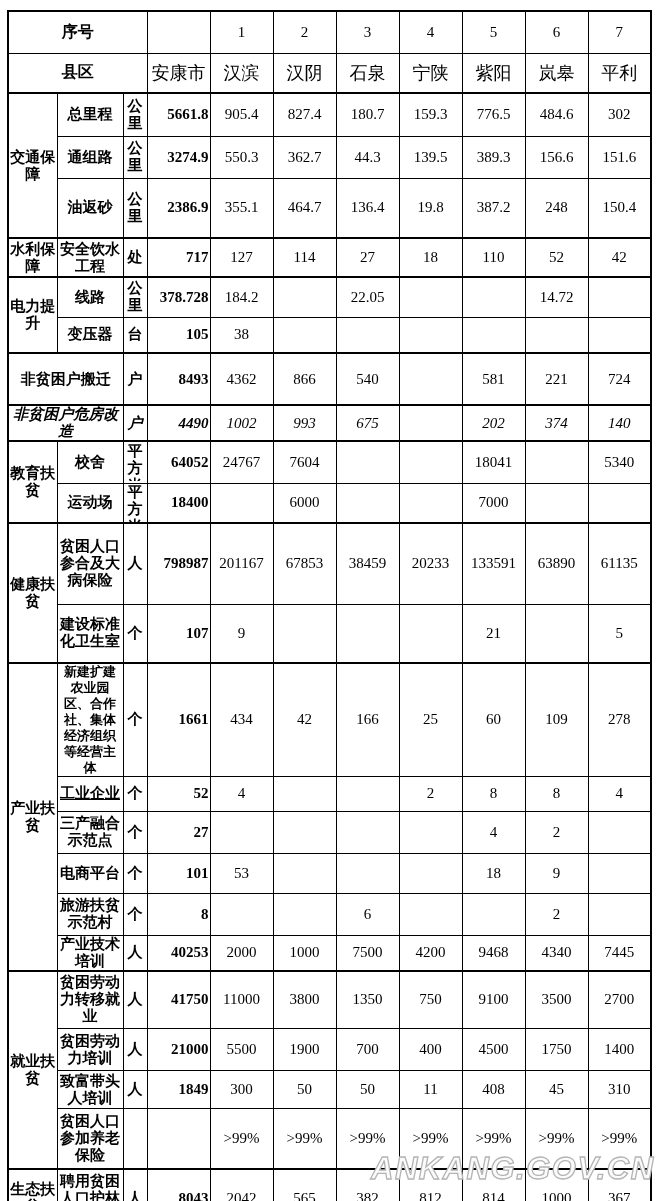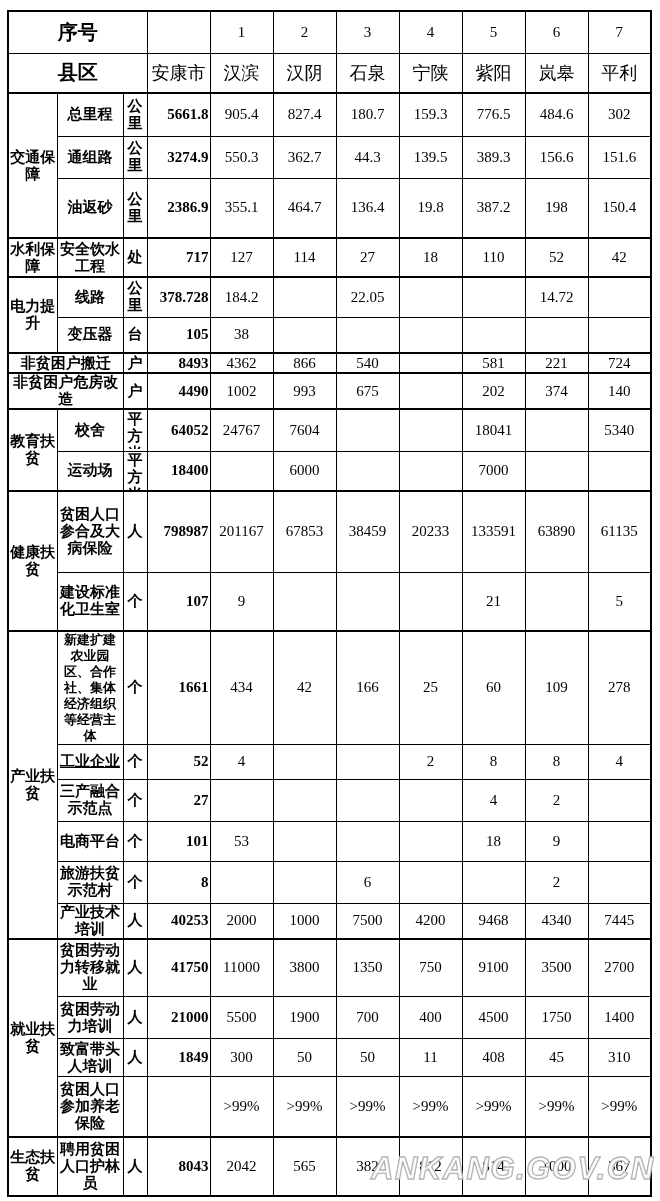--- a/index.html
+++ b/index.html
@@ -4,21 +4,21 @@
 <style>
   html,body{margin:0;padding:0;background:#fff;}
   body{width:660px;height:1201px;position:relative;overflow:hidden;
        font-family:"Liberation Serif","DejaVu Serif",serif;color:#000;}
   table.stat{border-collapse:collapse;position:absolute;left:7px;top:10px;
              table-layout:fixed;border:2px solid #000;background:#fff;}
   td{border:1px solid #000;text-align:center;vertical-align:middle;
      padding:0 1px;overflow:hidden;}
   tr.sec td{border-top:2px solid #000;}
   .lab{font-weight:bold;font-size:15px;line-height:17px;}
-  .hlab{font-weight:bold;font-size:20px;}
+  .hlab{font-weight:bold;font-size:16px;}
   .cnty{font-size:18px;}
   .num{font-size:15px;}
   .total{font-weight:bold;font-size:15px;text-align:right;}
   .small{font-size:13px;line-height:16px;}
   .ul{text-decoration:underline;}
   .unit-in{line-height:17px;}
   .clip{height:38px;overflow:hidden;}
   .watermark{position:absolute;left:371px;top:1151px;z-index:5;
              font-family:"Liberation Sans","DejaVu Sans",sans-serif;
              font-size:31px;font-weight:bold;font-style:italic;letter-spacing:1.5px;
@@ -99,21 +99,21 @@
         <td class="lab">油返砂</td>
         <td class="lab">
           <div class="unit-in">公里</div>
         </td>
         <td class="total">2386.9</td>
         <td class="num">355.1</td>
         <td class="num">464.7</td>
         <td class="num">136.4</td>
         <td class="num">19.8</td>
         <td class="num">387.2</td>
-        <td class="num">198</td>
+        <td class="num">248</td>
         <td class="num">150.4</td>
       </tr>
       <tr class="sec" style="height: 39px; padding-left: 44px;">
         <td class="lab" rowspan="1">水利保障</td>
         <td class="lab">安全饮水工程</td>
         <td class="lab">
           <div class="unit-in">处</div>
         </td>
         <td class="total">717</td>
         <td class="num">127</td>
@@ -146,35 +146,35 @@
         </td>
         <td class="total">105</td>
         <td class="num">38</td>
         <td class="num"></td>
         <td class="num"></td>
         <td class="num"></td>
         <td class="num"></td>
         <td class="num"></td>
         <td class="num"></td>
       </tr>
-      <tr class="sec" style="height: 20px;">
+      <tr class="sec" style="height: 52px;">
         <td class="lab" colspan="2">非贫困户搬迁</td>
         <td class="lab">
           <div class="unit-in">户</div>
         </td>
         <td class="total">8493</td>
         <td class="num">4362</td>
         <td class="num">866</td>
         <td class="num">540</td>
         <td class="num"></td>
         <td class="num">581</td>
         <td class="num">221</td>
         <td class="num">724</td>
       </tr>
-      <tr class="sec" style="height: 34px;">
+      <tr class="sec" style="height: 34px; font-style: italic;">
         <td class="lab" colspan="2">非贫困户危房改造</td>
         <td class="lab">
           <div class="unit-in">户</div>
         </td>
         <td class="total">4490</td>
         <td class="num">1002</td>
         <td class="num">993</td>
         <td class="num">675</td>
         <td class="num"></td>
         <td class="num">202</td>

